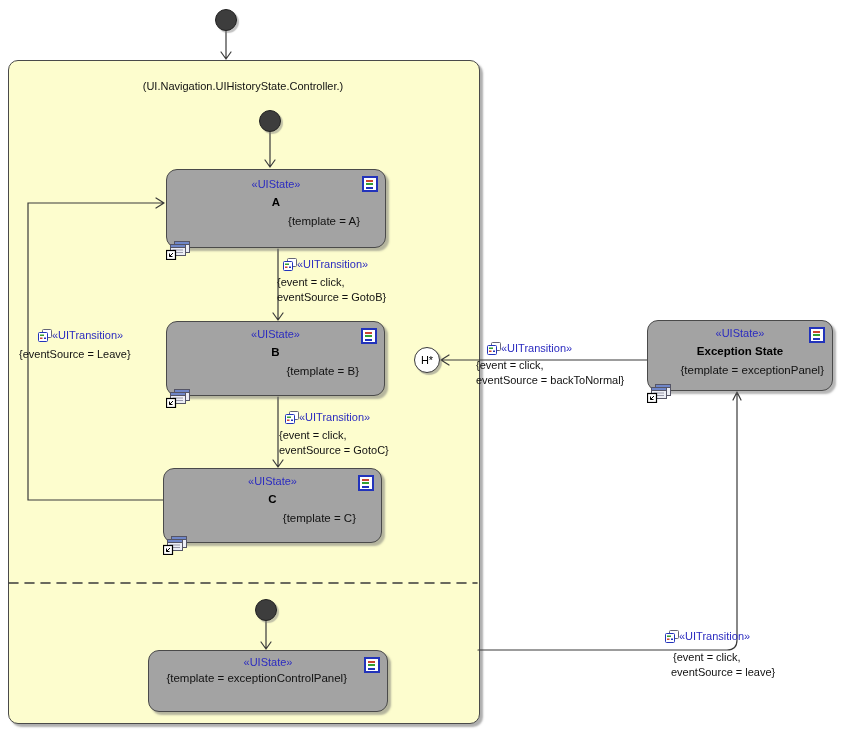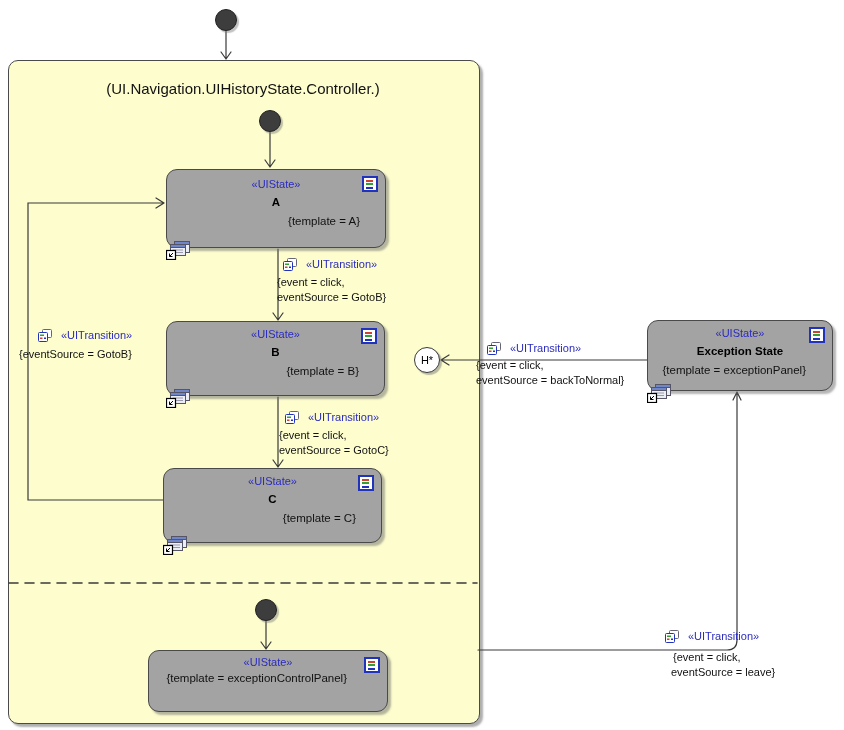--- a/index.html
+++ b/index.html
@@ -4,21 +4,21 @@
 <style>
   html,body{margin:0;padding:0;background:#fff;width:844px;height:730px;overflow:hidden;
     font-family:"Liberation Sans","DejaVu Sans",sans-serif;}
   .canvas{position:relative;width:844px;height:730px;background:#fff;}
 
   
   .container-state{position:absolute;left:8px;top:60px;width:470px;height:662px;
     background:#FDFDCE;border:1.4px solid #4a4a4a;border-radius:10px;
     box-shadow:3px 3px 2px rgba(110,110,110,.55);z-index:1;}
   .container-title{position:absolute;left:8px;top:80px;width:470px;text-align:center;
-    font-size:15px;color:#111;z-index:4;}
+    font-size:11px;color:#111;z-index:4;}
 
   
   svg.wires{position:absolute;left:0;top:0;z-index:2;pointer-events:none;}
   svg.wires *{pointer-events:auto;}
 
   
   .state{position:absolute;background:#a3a3a3;border:1.4px solid #4a4a4a;border-radius:11px;
     box-shadow:3px 3px 2px rgba(110,110,110,.5);z-index:3;box-sizing:border-box;
     display:flex;flex-direction:column;padding-top:5px;}
   .state .stereo{font-size:11px;color:#2B2BC0;text-align:center;line-height:14px;}
@@ -51,21 +51,21 @@
   .dot-bottom{left:255px;top:599px;}
 
   
   .history{position:absolute;left:414px;top:347px;width:26px;height:26px;border-radius:50%;
     background:#fff;border:1px solid #3a3a3a;box-shadow:2px 2px 1px rgba(120,120,120,.5);
     z-index:4;display:flex;align-items:center;justify-content:center;
     font-size:11px;color:#000;box-sizing:border-box;}
 
   
   .tlabel{position:absolute;z-index:4;font-size:11px;color:#111;}
-  .tlabel .row1{display:flex;align-items:center;gap:9px;line-height:15px;}
+  .tlabel .row1{display:flex;align-items:center;gap:0;line-height:15px;}
   .tlabel .stereo{color:#2B2BC0;}
   .tlabel .prop{line-height:15px;}
   .lbl-ab{left:277px;top:257px;} .lbl-ab .row1{margin-left:6px;margin-bottom:3px;}
   .lbl-bc{left:279px;top:410px;} .lbl-bc .row1{margin-left:6px;margin-bottom:3px;}
   .lbl-ca{left:19px;top:328px;}  .lbl-ca .row1{margin-left:19px;margin-bottom:4px;}
   .lbl-eh{left:476px;top:341px;} .lbl-eh .row1{margin-left:11px;margin-bottom:2px;}
   .lbl-le{left:665px;top:629px;} .lbl-le .row1{margin-bottom:6px;}
   .lbl-le .p1{margin-left:8px;} .lbl-le .p2{margin-left:6px;}
 </style>
 </head>
@@ -180,21 +180,21 @@
       <line x1="6.5" y1="9" x2="17" y2="9" stroke="#99a"></line>
       <line x1="6.5" y1="11.5" x2="17" y2="11.5" stroke="#99a"></line>
       <rect x="0.5" y="9.5" width="9" height="9" fill="#fff" stroke="#000" stroke-width="1.2"></rect>
       <path d="M7 12 L3.5 15.5 M3.5 12.5 V15.5 H6.5" stroke="#000" fill="none"></path>
     </svg>
   </div>
 
   <div class="state state-exception">
     <div class="stereo">«UIState»</div>
     <div class="name">Exception State</div>
-    <div class="tmpl" style="padding-right:26px">{template = exceptionPanel}</div>
+    <div class="tmpl" style="padding-right:8px">{template = exceptionPanel}</div>
     <span class="spec-icon">
         <i class="r"></i>
         <i class="g"></i>
         <i class="b"></i>
       </span>
     <svg class="sub-icon" viewBox="0 0 27 19">
       <rect x="8.5" y="0.5" width="15" height="11" fill="#eceef5" stroke="#556"></rect>
       <rect x="8.5" y="0.5" width="15" height="3" fill="#6f86c8" stroke="#556"></rect>
       <rect x="4.5" y="3.5" width="15" height="11" fill="#eceef5" stroke="#556"></rect>
       <rect x="4.5" y="3.5" width="15" height="3" fill="#6f86c8" stroke="#556"></rect>
@@ -249,21 +249,21 @@
     <div class="row1">
       <svg width="14" height="13" viewBox="0 0 14 13">
         <rect x="4.5" y="0.5" width="9" height="8" fill="#fff" stroke="#667" rx="1"></rect>
         <rect x="0.5" y="3.5" width="9" height="9" fill="#fff" stroke="#2233BB" rx="1"></rect>
         <rect x="2" y="5.5" width="4" height="1.5" fill="#33A033"></rect>
         <rect x="2" y="8.5" width="2.5" height="1.5" fill="#CC4433"></rect>
         <rect x="6" y="8.5" width="2" height="1.5" fill="#2233BB"></rect>
       </svg>
       <span class="stereo">«UITransition»</span>
     </div>
-    <div class="prop">{eventSource = GotoB}</div>
+    <div class="prop">{eventSource = Leave}</div>
   </div>
 
   <div class="tlabel lbl-eh">
     <div class="row1">
       <svg width="14" height="13" viewBox="0 0 14 13">
         <rect x="4.5" y="0.5" width="9" height="8" fill="#fff" stroke="#667" rx="1"></rect>
         <rect x="0.5" y="3.5" width="9" height="9" fill="#fff" stroke="#2233BB" rx="1"></rect>
         <rect x="2" y="5.5" width="4" height="1.5" fill="#33A033"></rect>
         <rect x="2" y="8.5" width="2.5" height="1.5" fill="#CC4433"></rect>
         <rect x="6" y="8.5" width="2" height="1.5" fill="#2233BB"></rect>

